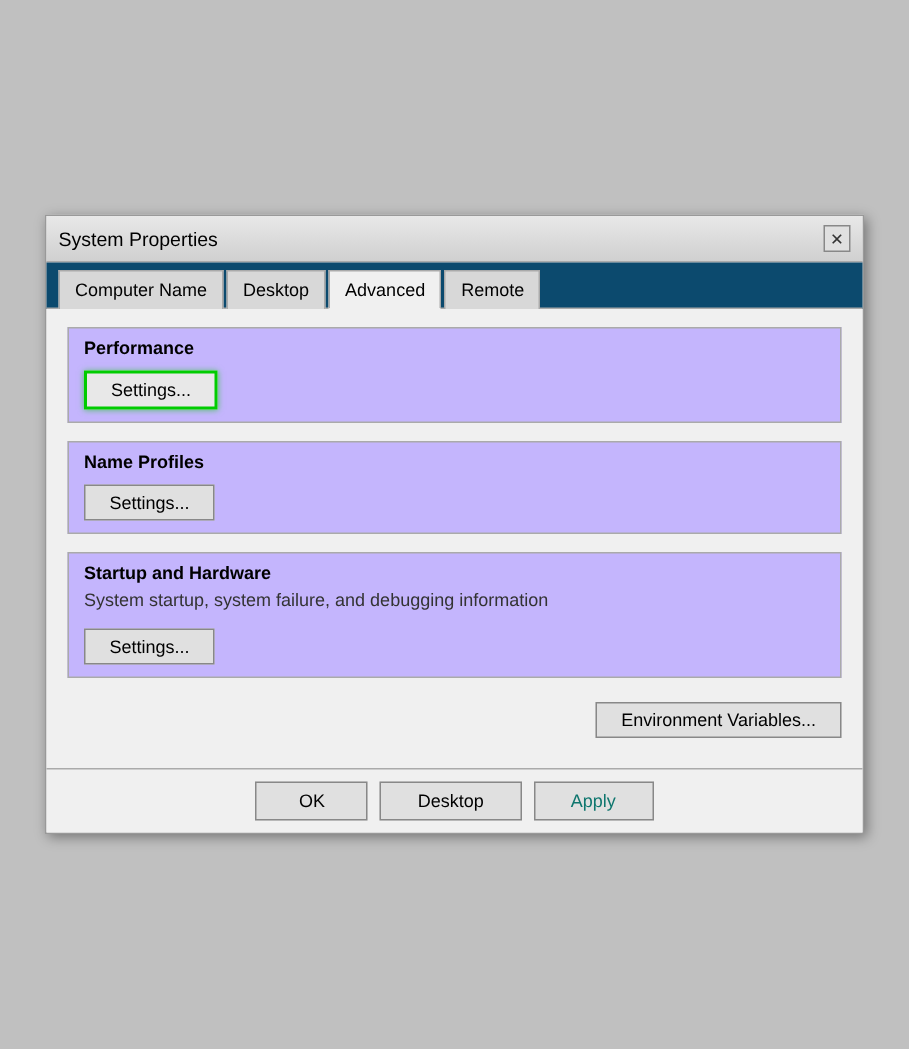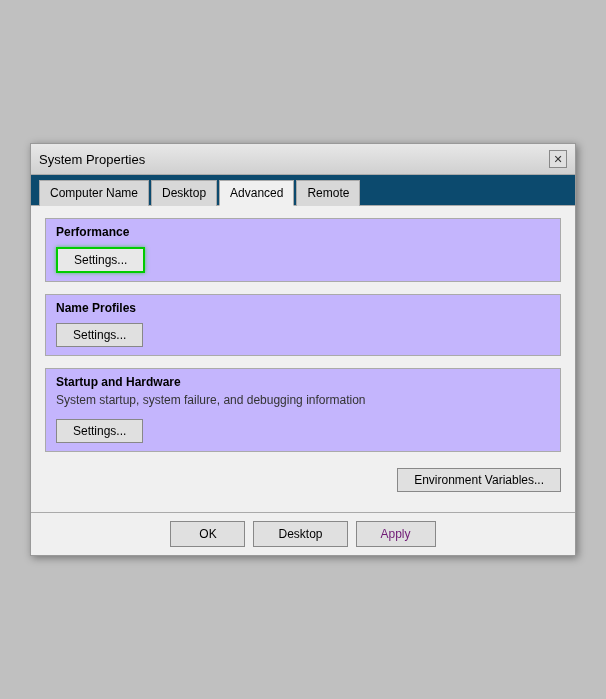--- a/index.html
+++ b/index.html
@@ -166,21 +166,21 @@
       padding: 5px 24px;
       background: #e0e0e0;
       border: 1px solid #888;
       cursor: pointer;
       font-size: 12px;
       color: #000;
       min-width: 75px;
     }
 
     .footer-btn.disabled {
-      color: #701a75;
+      color: #0f766e;
       cursor: default;
     }
   </style>
 </head>
 <body>
 
 <div class="window">
 
   <div class="title-bar">
     <span class="title-bar-text">System Properties</span>

